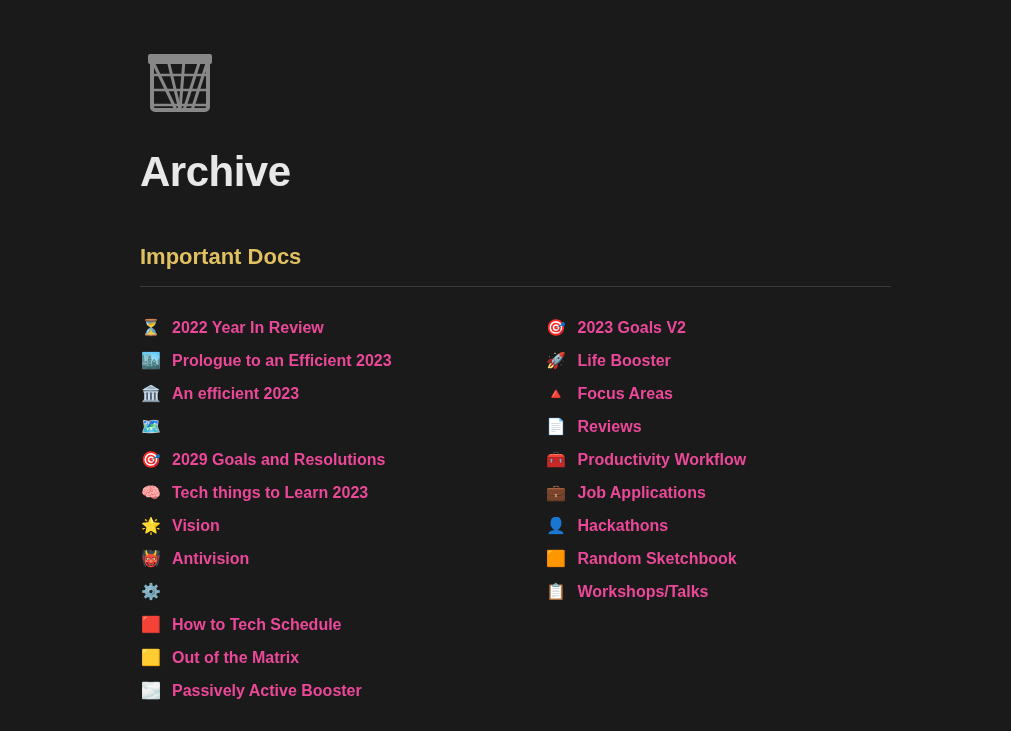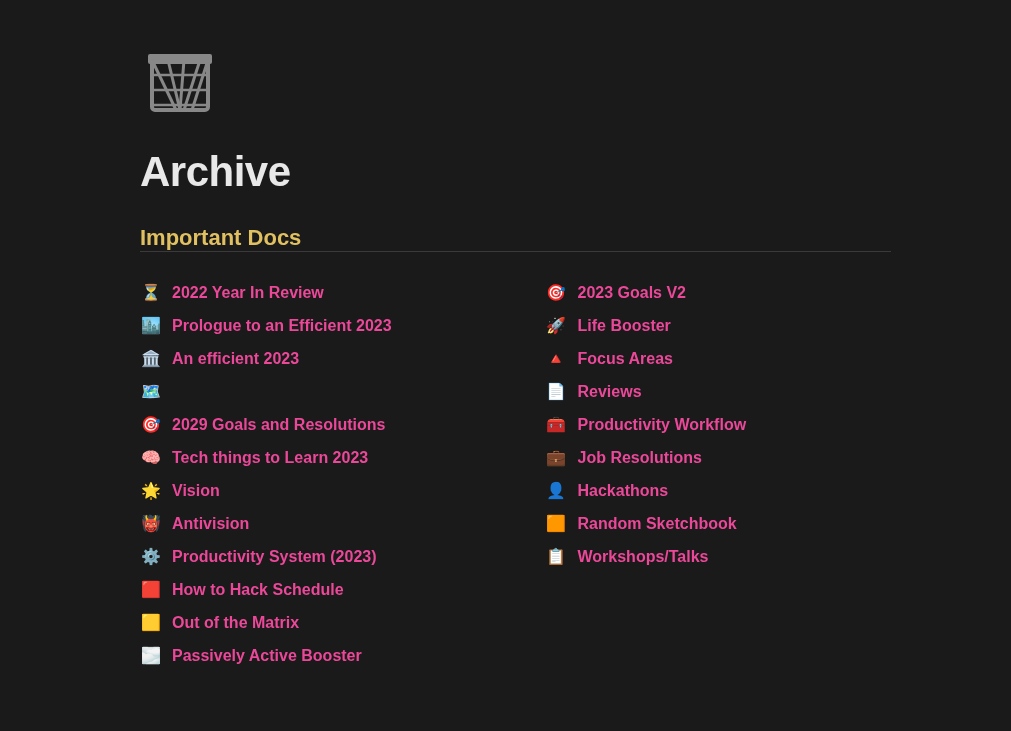--- a/index.html
+++ b/index.html
@@ -24,28 +24,29 @@
     .archive-icon {
       width: 80px;
       height: 80px;
       margin-bottom: 24px;
     }
 
     .page-title {
       font-size: 42px;
       font-weight: 700;
       color: #e8e8e8;
-      margin-bottom: 29px;
+      margin-bottom: 48px;
       letter-spacing: -0.5px;
     }
 
     .section-title {
       font-size: 22px;
       font-weight: 700;
       color: #e0c060;
+      margin-bottom: 16px;
     }
 
     .divider {
       border: none;
       border-top: 1px solid #3a3a3a;
       margin-bottom: 24px;
     }
 
     .docs-grid {
       display: grid;
@@ -133,25 +134,24 @@
         <div class="doc-item">
       <span class="doc-icon">🌟</span>
       <span class="doc-label">Vision</span>
     </div>
         <div class="doc-item">
       <span class="doc-icon">👹</span>
       <span class="doc-label">Antivision</span>
     </div>
         <div class="doc-item">
       <span class="doc-icon">⚙️</span>
-      <span class="doc-label">Productivity System (2023)</span>
     </div>
         <div class="doc-item">
       <span class="doc-icon">🟥</span>
-      <span class="doc-label">How to Hack Schedule</span>
+      <span class="doc-label">How to Tech Schedule</span>
     </div>
         <div class="doc-item">
       <span class="doc-icon">🟨</span>
       <span class="doc-label">Out of the Matrix</span>
     </div>
         <div class="doc-item">
       <span class="doc-icon">🌫️</span>
       <span class="doc-label">Passively Active Booster</span>
     </div>
       </div>
@@ -172,21 +172,21 @@
         <div class="doc-item">
       <span class="doc-icon">📄</span>
       <span class="doc-label">Reviews</span>
     </div>
         <div class="doc-item">
       <span class="doc-icon">🧰</span>
       <span class="doc-label">Productivity Workflow</span>
     </div>
         <div class="doc-item">
       <span class="doc-icon">💼</span>
-      <span class="doc-label">Job Resolutions</span>
+      <span class="doc-label">Job Applications</span>
     </div>
         <div class="doc-item">
       <span class="doc-icon">👤</span>
       <span class="doc-label">Hackathons</span>
     </div>
         <div class="doc-item">
       <span class="doc-icon">🟧</span>
       <span class="doc-label">Random Sketchbook</span>
     </div>
         <div class="doc-item">

